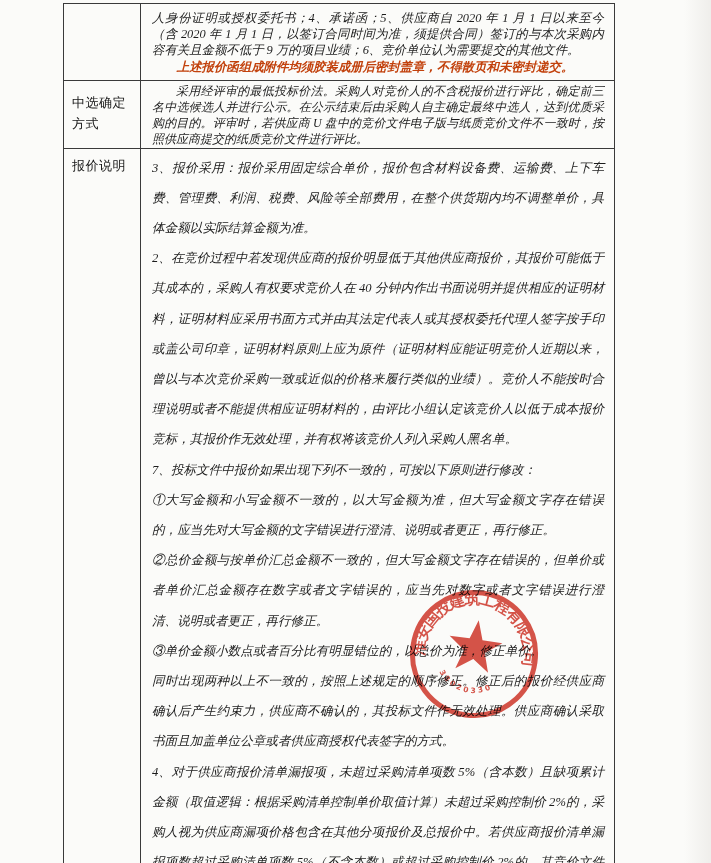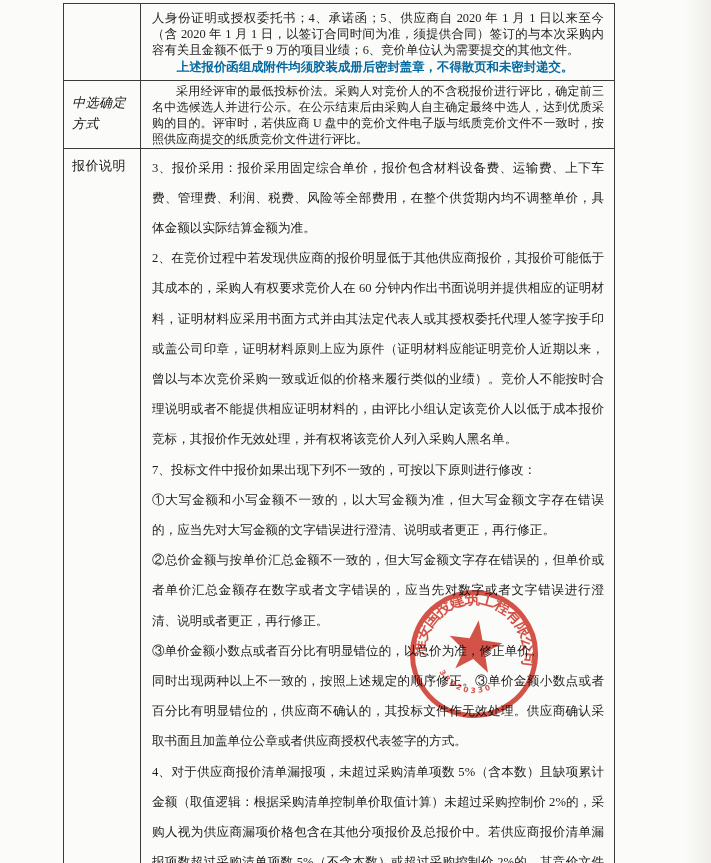--- a/index.html
+++ b/index.html
@@ -19,37 +19,37 @@
     vertical-align:top;
     overflow:hidden;
   }
   col.c-label{width:77px;}
   col.c-content{width:474px;}
 
   td.label-cell{
     font-size:13px;letter-spacing:.5px;line-height:21px;
     padding:6px 2px 2px 8px;color:#161616;
   }
-  td.label-cell.v-mid{vertical-align:middle;padding-top:0;font-style:italic;}
+  td.label-cell.v-mid{vertical-align:middle;padding-top:0;}
 
   td.content-cell{padding:0;}
-  .flow{padding:5px 10px 0 11px;}
+  .flow{padding:5px 10px 0 11px;font-style:italic;}
   .flow p{margin:0;text-align:justify;}
 
   
   .row-attach .flow{padding-top:6px;}
   .row-attach p{font-size:12.4px;line-height:16.2px;}
   
   .row-method .flow{padding-top:3px;}
   .row-method p{font-size:12px;line-height:15.9px;}
   
   .row-quote .flow{padding-top:4px;height:714px;}
   .row-quote p{font-size:12.6px;line-height:30.2px;}
 
-  p.bold{font-weight:bold;color:#0369a1;}
+  p.bold{font-weight:bold;color:#c2410c;}
   p.indent{text-indent:2em;}
 
   .cell-h71{height:68px;}
   .cell-h64{height:61px;}
   .cell-h720{height:717px;}
 
   
   .seal{
     position:absolute;left:404px;top:584px;width:140px;height:140px;
     opacity:.86;mix-blend-mode:multiply;pointer-events:none;
@@ -88,26 +88,26 @@
           <p class="indent">采用经评审的最低投标价法。采购人对竞价人的不含税报价进行评比，确定前三名中选候选人并进行公示。在公示结束后由采购人自主确定最终中选人，达到优质采购的目的。评审时，若供应商 U 盘中的竞价文件电子版与纸质竞价文件不一致时，按照供应商提交的纸质竞价文件进行评比。</p>
             </div>
         </td>
       </tr>
       <tr>
         <td class="label-cell cell-h720">报价说明</td>
         <td class="content-cell cell-h720 row-quote">
           <div class="flow">
 
           <p>3、报价采用：报价采用固定综合单价，报价包含材料设备费、运输费、上下车费、管理费、利润、税费、风险等全部费用，在整个供货期内均不调整单价，具体金额以实际结算金额为准。</p>
-              <p>2、在竞价过程中若发现供应商的报价明显低于其他供应商报价，其报价可能低于其成本的，采购人有权要求竞价人在 60 分钟内作出书面说明并提供相应的证明材料，证明材料应采用书面方式并由其法定代表人或其授权委托代理人签字按手印或盖公司印章，证明材料原则上应为原件（证明材料应能证明竞价人近期以来，曾以与本次竞价采购一致或近似的价格来履行类似的业绩）。竞价人不能按时合理说明或者不能提供相应证明材料的，由评比小组认定该竞价人以低于成本报价竞标，其报价作无效处理，并有权将该竞价人列入采购人黑名单。</p>
+              <p>2、在竞价过程中若发现供应商的报价明显低于其他供应商报价，其报价可能低于其成本的，采购人有权要求竞价人在 40 分钟内作出书面说明并提供相应的证明材料，证明材料应采用书面方式并由其法定代表人或其授权委托代理人签字按手印或盖公司印章，证明材料原则上应为原件（证明材料应能证明竞价人近期以来，曾以与本次竞价采购一致或近似的价格来履行类似的业绩）。竞价人不能按时合理说明或者不能提供相应证明材料的，由评比小组认定该竞价人以低于成本报价竞标，其报价作无效处理，并有权将该竞价人列入采购人黑名单。</p>
               <p>7、投标文件中报价如果出现下列不一致的，可按以下原则进行修改：</p>
               <p>①大写金额和小写金额不一致的，以大写金额为准，但大写金额文字存在错误的，应当先对大写金额的文字错误进行澄清、说明或者更正，再行修正。</p>
               <p>②总价金额与按单价汇总金额不一致的，但大写金额文字存在错误的，但单价或者单价汇总金额存在数字或者文字错误的，应当先对数字或者文字错误进行澄清、说明或者更正，再行修正。</p>
               <p>③单价金额小数点或者百分比有明显错位的，以总价为准，修正单价。</p>
-              <p>同时出现两种以上不一致的，按照上述规定的顺序修正。③单价金额小数点或者百分比有明显错位的，供应商不确认的，其投标文件作无效处理。供应商确认采取书面且加盖单位公章或者供应商授权代表签字的方式。</p>
+              <p>同时出现两种以上不一致的，按照上述规定的顺序修正。修正后的报价经供应商确认后产生约束力，供应商不确认的，其投标文件作无效处理。供应商确认采取书面且加盖单位公章或者供应商授权代表签字的方式。</p>
               <p>4、对于供应商报价清单漏报项，未超过采购清单项数 5%（含本数）且缺项累计金额（取值逻辑：根据采购清单控制单价取值计算）未超过采购控制价 2%的，采购人视为供应商漏项价格包含在其他分项报价及总报价中。若供应商报价清单漏报项数超过采购清单项数 5%（不含本数）或超过采购控制价 2%的，其竞价文件无效。</p>
             </div>
         </td>
       </tr>
     </tbody>
   </table>
 
   <div class="seal">
     <svg viewBox="0 0 140 140">
       <g class="seal-rot">

